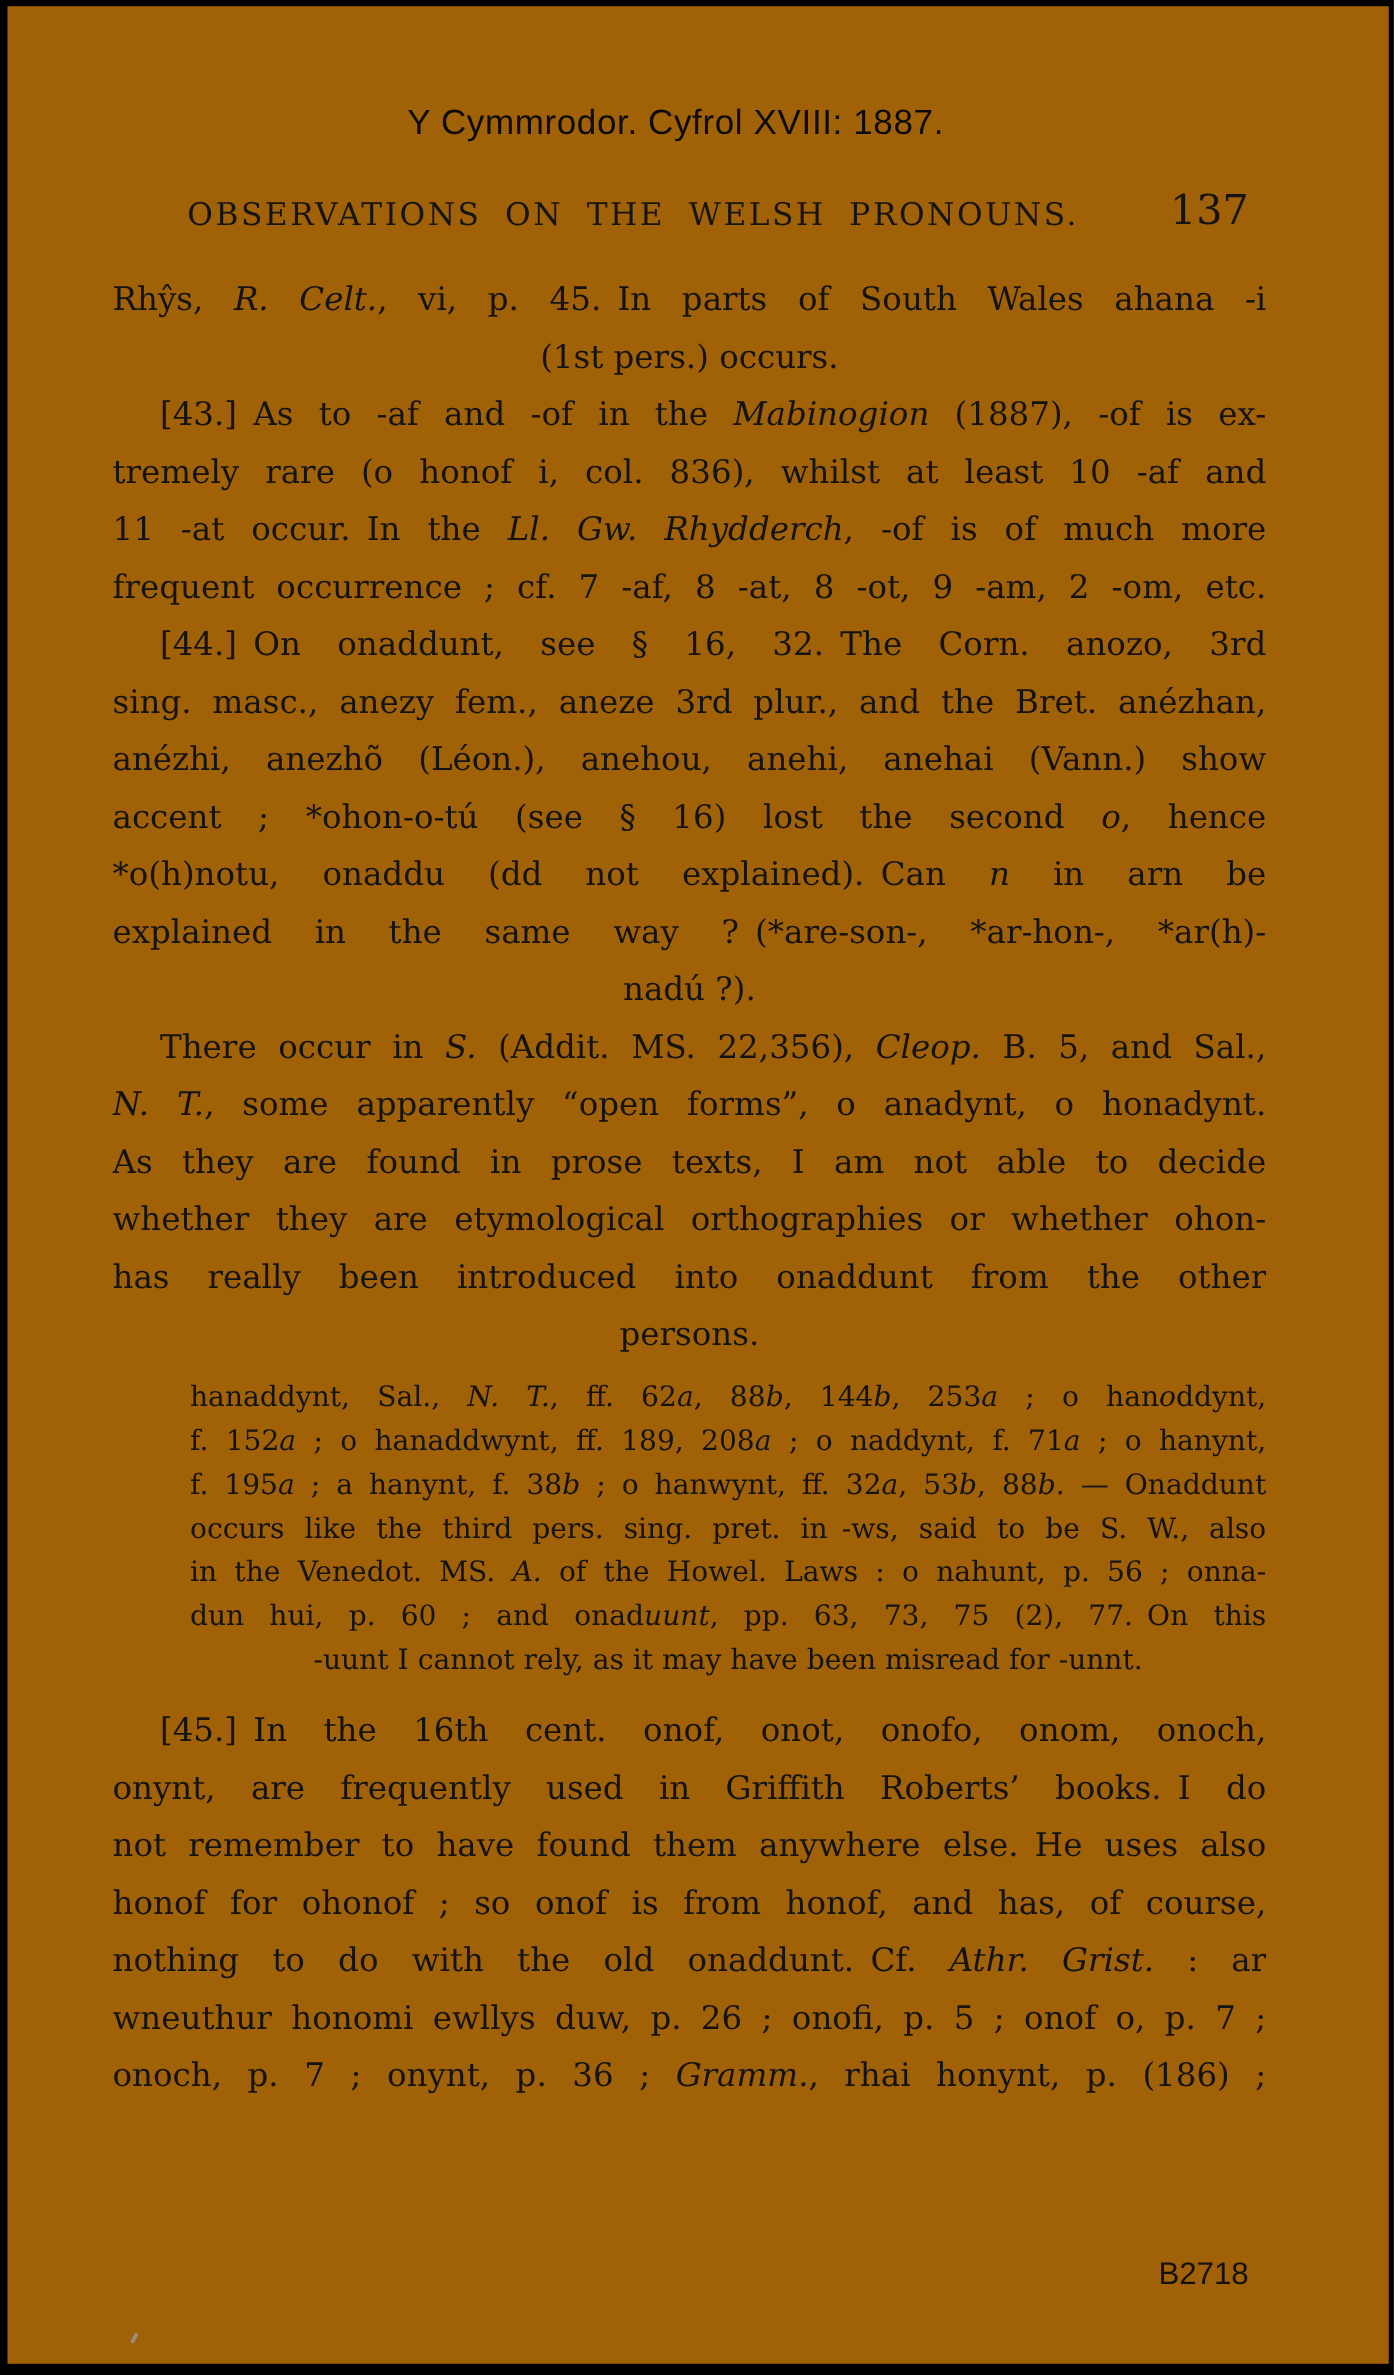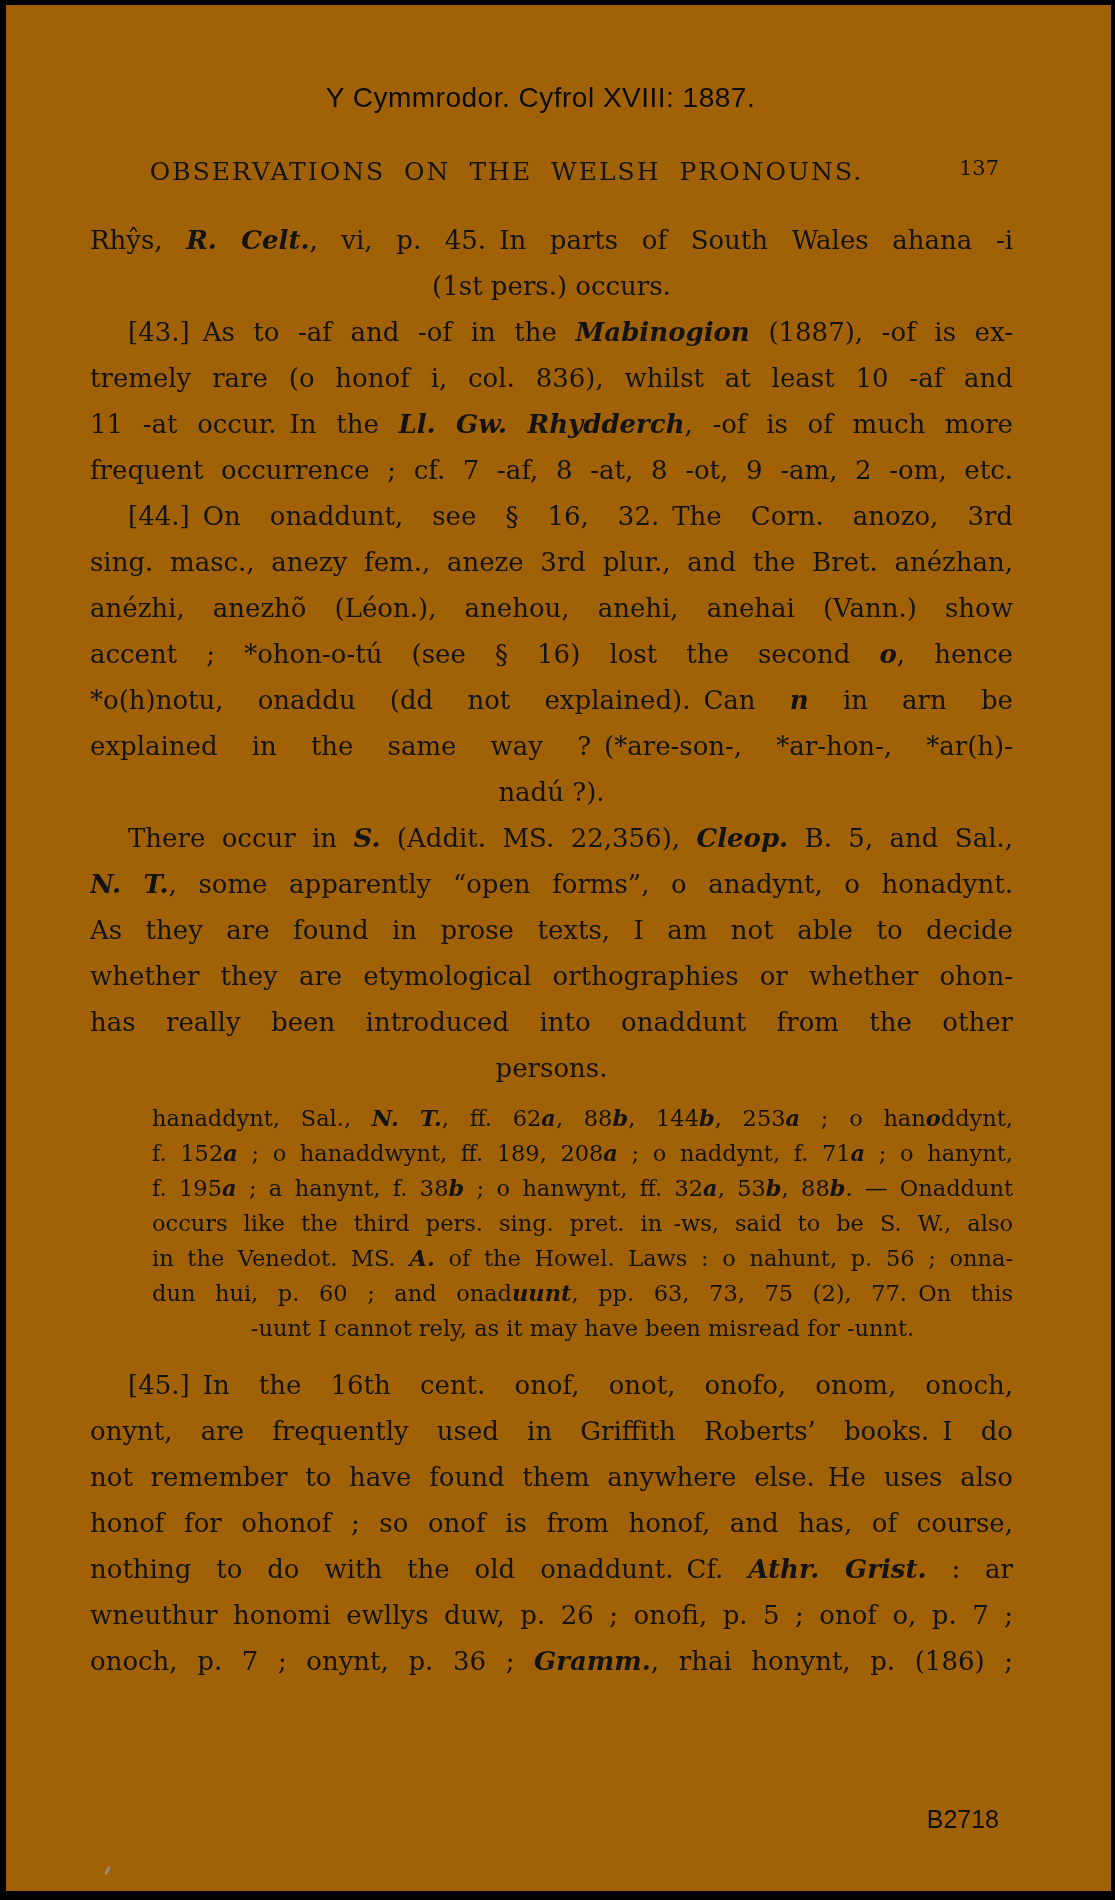--- a/index.html
+++ b/index.html
@@ -42,21 +42,21 @@
     line-height: 42px;
     letter-spacing: 2px;
     word-spacing: 9px;
     color: #141414;
     white-space: nowrap;
   }
   .page-number {
     position: absolute;
     right: 112px;
     top: -4px;
-    font-size: 21px;
+    font-size: 33px;
     line-height: 42px;
     color: #141414;
   }
   .text-content {
     margin: 24px 98px 0 84px; 
     overflow: hidden;
   }
   .para { color: #131313; }
   .para.body {
     font-size: 26px;
@@ -69,21 +69,21 @@
     margin-top: 10px;
     margin-bottom: 16px;
   }
   .ln { text-align: center; white-space: nowrap; }
   .ln.just {
     text-align: justify;
     text-align-last: justify;
     white-space: normal;
   }
   .ln.ind { padding-left: 38px; }
-  .it { font-style: italic; font-weight: bold; }
+  .it { font-style: italic; }
   .plate-mark {
     position: absolute;
     top: 1800px;
     right: 112px;
     font-family: "Liberation Sans", sans-serif;
     font-size: 25px;
     color: #111;
     text-align: center;
   }
   .scan-artifact {

